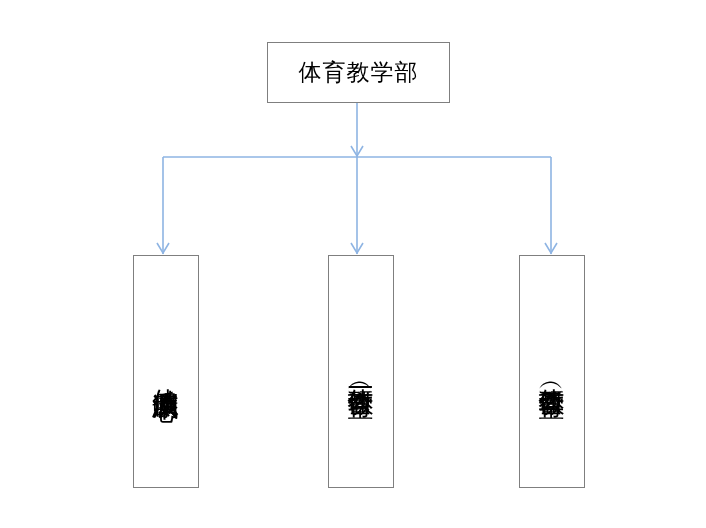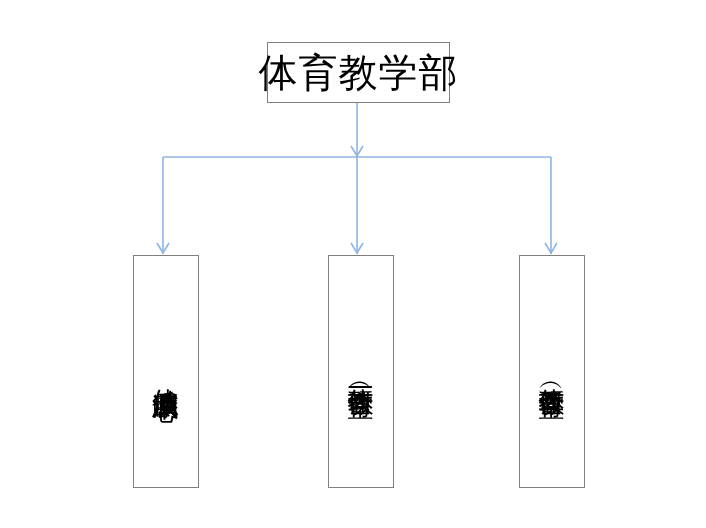--- a/index.html
+++ b/index.html
@@ -43,21 +43,21 @@
     white-space: nowrap;
   }
   
   #node-root {
     left: 267px;
     top: 42px;
     width: 183px;
     height: 61px;
   }
   #node-root .node-label {
-    font-size: 39px;
+    font-size: 23px;
     letter-spacing: 1px;
   }
   
   .node-child {
     top: 255px;
     height: 233px;
     width: 66px;
   }
   .node-child .node-label {
     writing-mode: vertical-rl;

